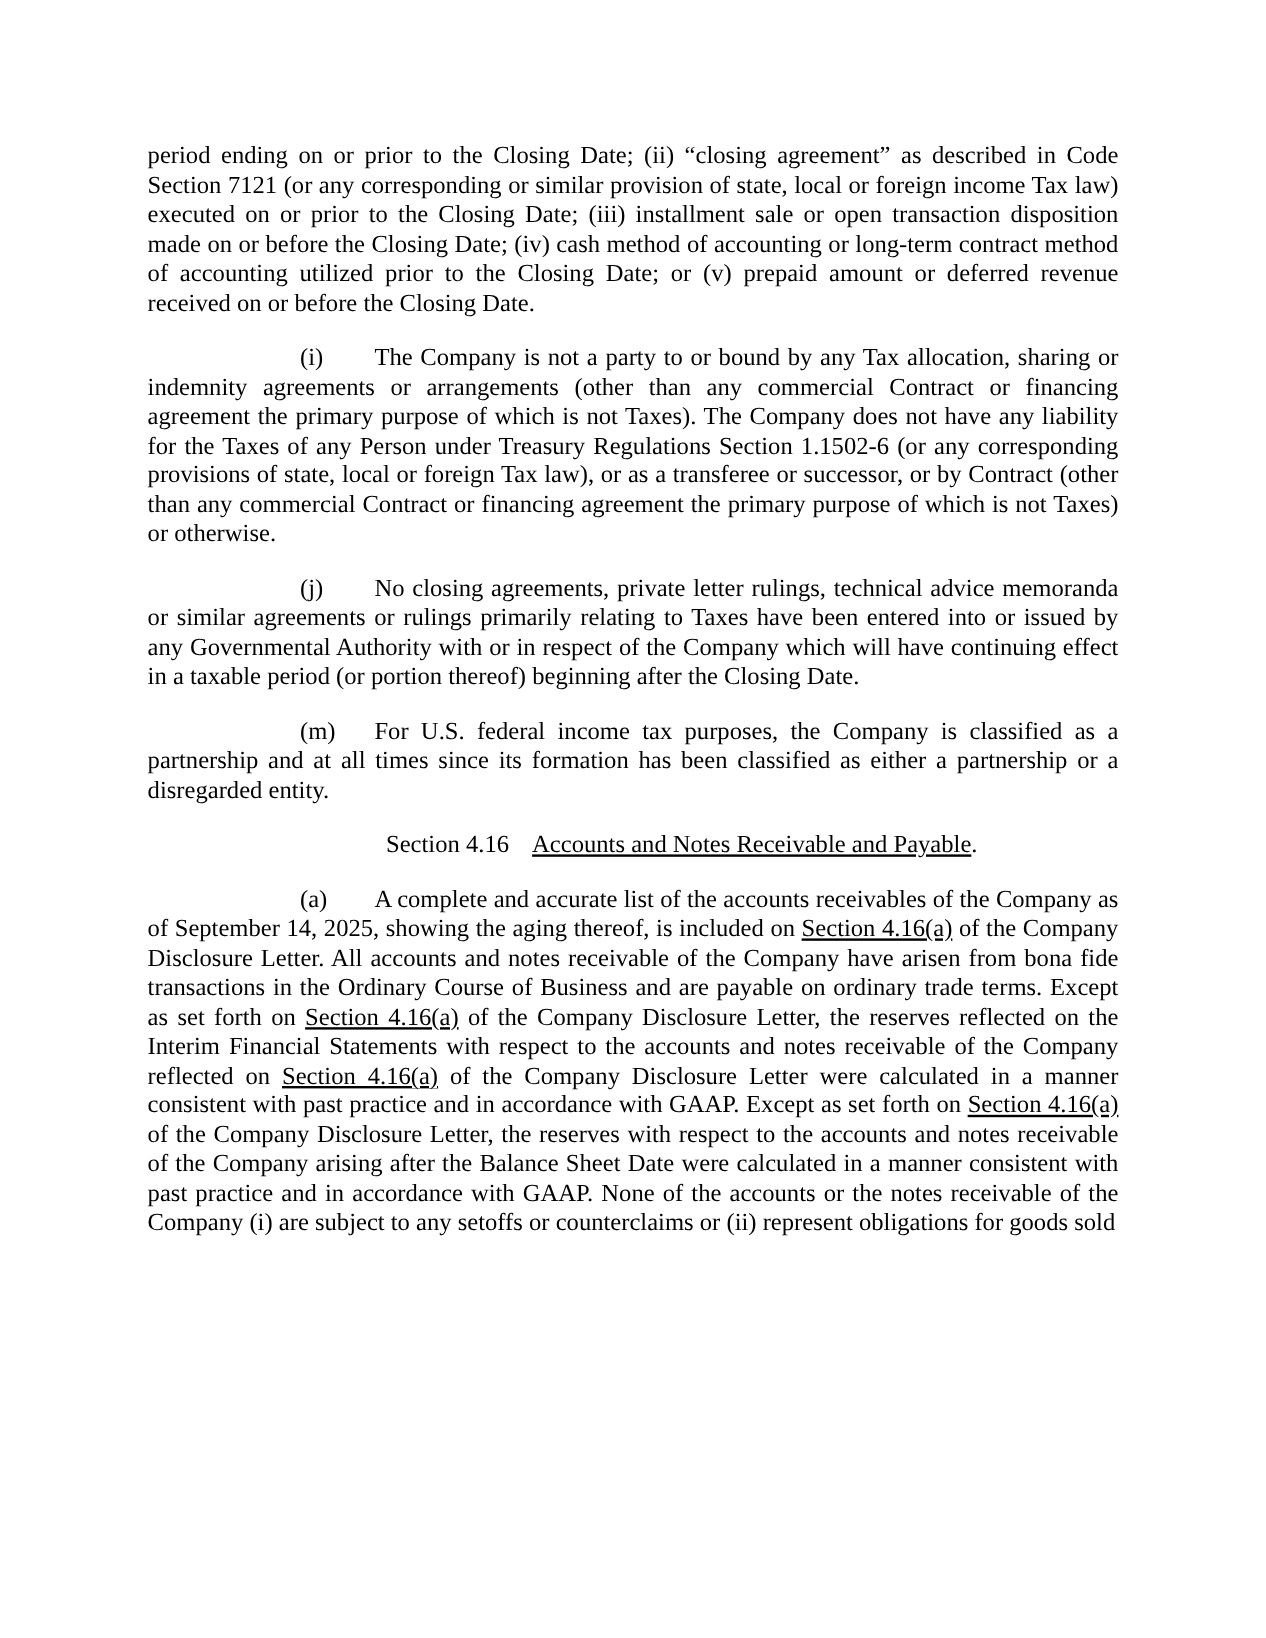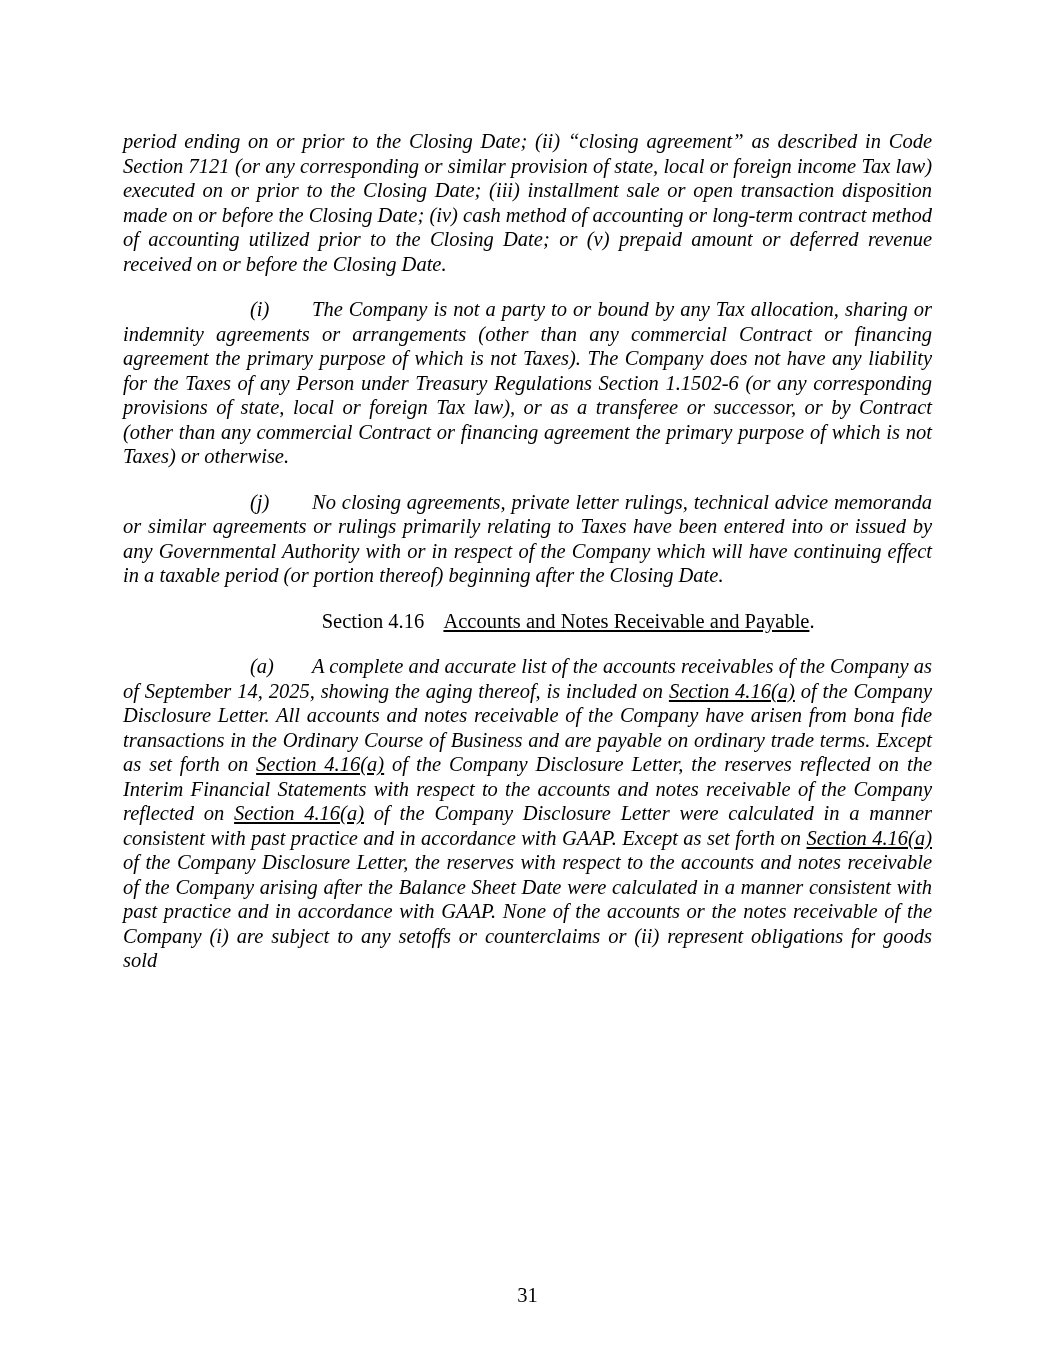--- a/index.html
+++ b/index.html
@@ -15,23 +15,22 @@
     line-height: 24.5px;
     overflow: hidden;
   }
   .content {
     position: absolute;
     top: 118px;
     left: 123px;
     width: 809px;
   }
   p.body-para {
-    margin: 11px 0 21px 0;
+    margin: 0 0 21px 0;
     text-align: justify;
-    font-style: italic;
   }
   p.indent { text-indent: 127px; }
   .label {
     display: inline-block;
     width: 62px;
     text-indent: 0;
   }
   p.section-heading {
     margin: 0 0 21px 0;
     text-indent: 62px;
@@ -58,22 +57,22 @@
   <div class="content">
 
     <p class="body-para">period ending on or prior to the Closing Date; (ii) “closing agreement” as described in Code Section 7121 (or any corresponding or similar provision of state, local or foreign income Tax law) executed on or prior to the Closing Date; (iii) installment sale or open transaction disposition made on or before the Closing Date; (iv) cash method of accounting or long-term contract method of accounting utilized prior to the Closing Date; or (v) prepaid amount or deferred revenue received on or before the Closing Date.</p>
 
     <p class="body-para indent"><span class="label">(i)</span><span>The Company is not a party to or bound by any Tax allocation, sharing or indemnity agreements or arrangements (other than any commercial Contract or financing agreement the primary purpose of which is not Taxes).  The Company does not have any liability for the Taxes of any Person under Treasury Regulations Section 1.1502-6 (or any corresponding provisions of state, local or foreign Tax law), or as a transferee or successor, or by Contract (other than any commercial Contract or financing agreement the primary purpose of which is not Taxes) or otherwise.</span></p>
 
     <p class="body-para indent"><span class="label">(j)</span><span>No closing agreements, private letter rulings, technical advice memoranda or similar agreements or rulings primarily relating to Taxes have been entered into or issued by any Governmental Authority with or in respect of the Company which will have continuing effect in a taxable period (or portion thereof) beginning after the Closing Date.</span></p>
 
 
 
+    <p class="body-para indent"><span class="label">(m)</span><span>For U.S. federal income tax purposes, the Company is classified as a partnership and at all times since its formation has been classified as either a partnership or a disregarded entity.</span></p>
 
 
     <p class="section-heading"><span class="heading-label">Section 4.16</span><span class="underline">Accounts and Notes Receivable and Payable</span><span>.</span></p>
 
     <p class="body-para indent"><span class="label">(a)</span><span>A complete and accurate list of the accounts receivables of the Company as of September 14, 2025, showing the aging thereof, is included on </span><span class="underline">Section 4.16(a)</span><span> of the Company Disclosure Letter.  All accounts and notes receivable of the Company have arisen from bona fide transactions in the Ordinary Course of Business and are payable on ordinary trade terms.  Except as set forth on </span><span class="underline">Section 4.16(a)</span><span> of the Company Disclosure Letter, the reserves reflected on the Interim Financial Statements with respect to the accounts and notes receivable of the Company reflected on </span><span class="underline">Section 4.16(a)</span><span> of the Company Disclosure Letter were calculated in a manner consistent with past practice and in accordance with GAAP.  Except as set forth on </span><span class="underline">Section 4.16(a)</span><span> of the Company Disclosure Letter, the reserves with respect to the accounts and notes receivable of the Company arising after the Balance Sheet Date were calculated in a manner consistent with past practice and in accordance with GAAP.  None of the accounts or the notes receivable of the Company (i) are subject to any setoffs or counterclaims or (ii) represent obligations for goods sold</span></p>
 
   </div>
 
-  <div class="page-number">31</div>
 </div>
 
 </body></html>

